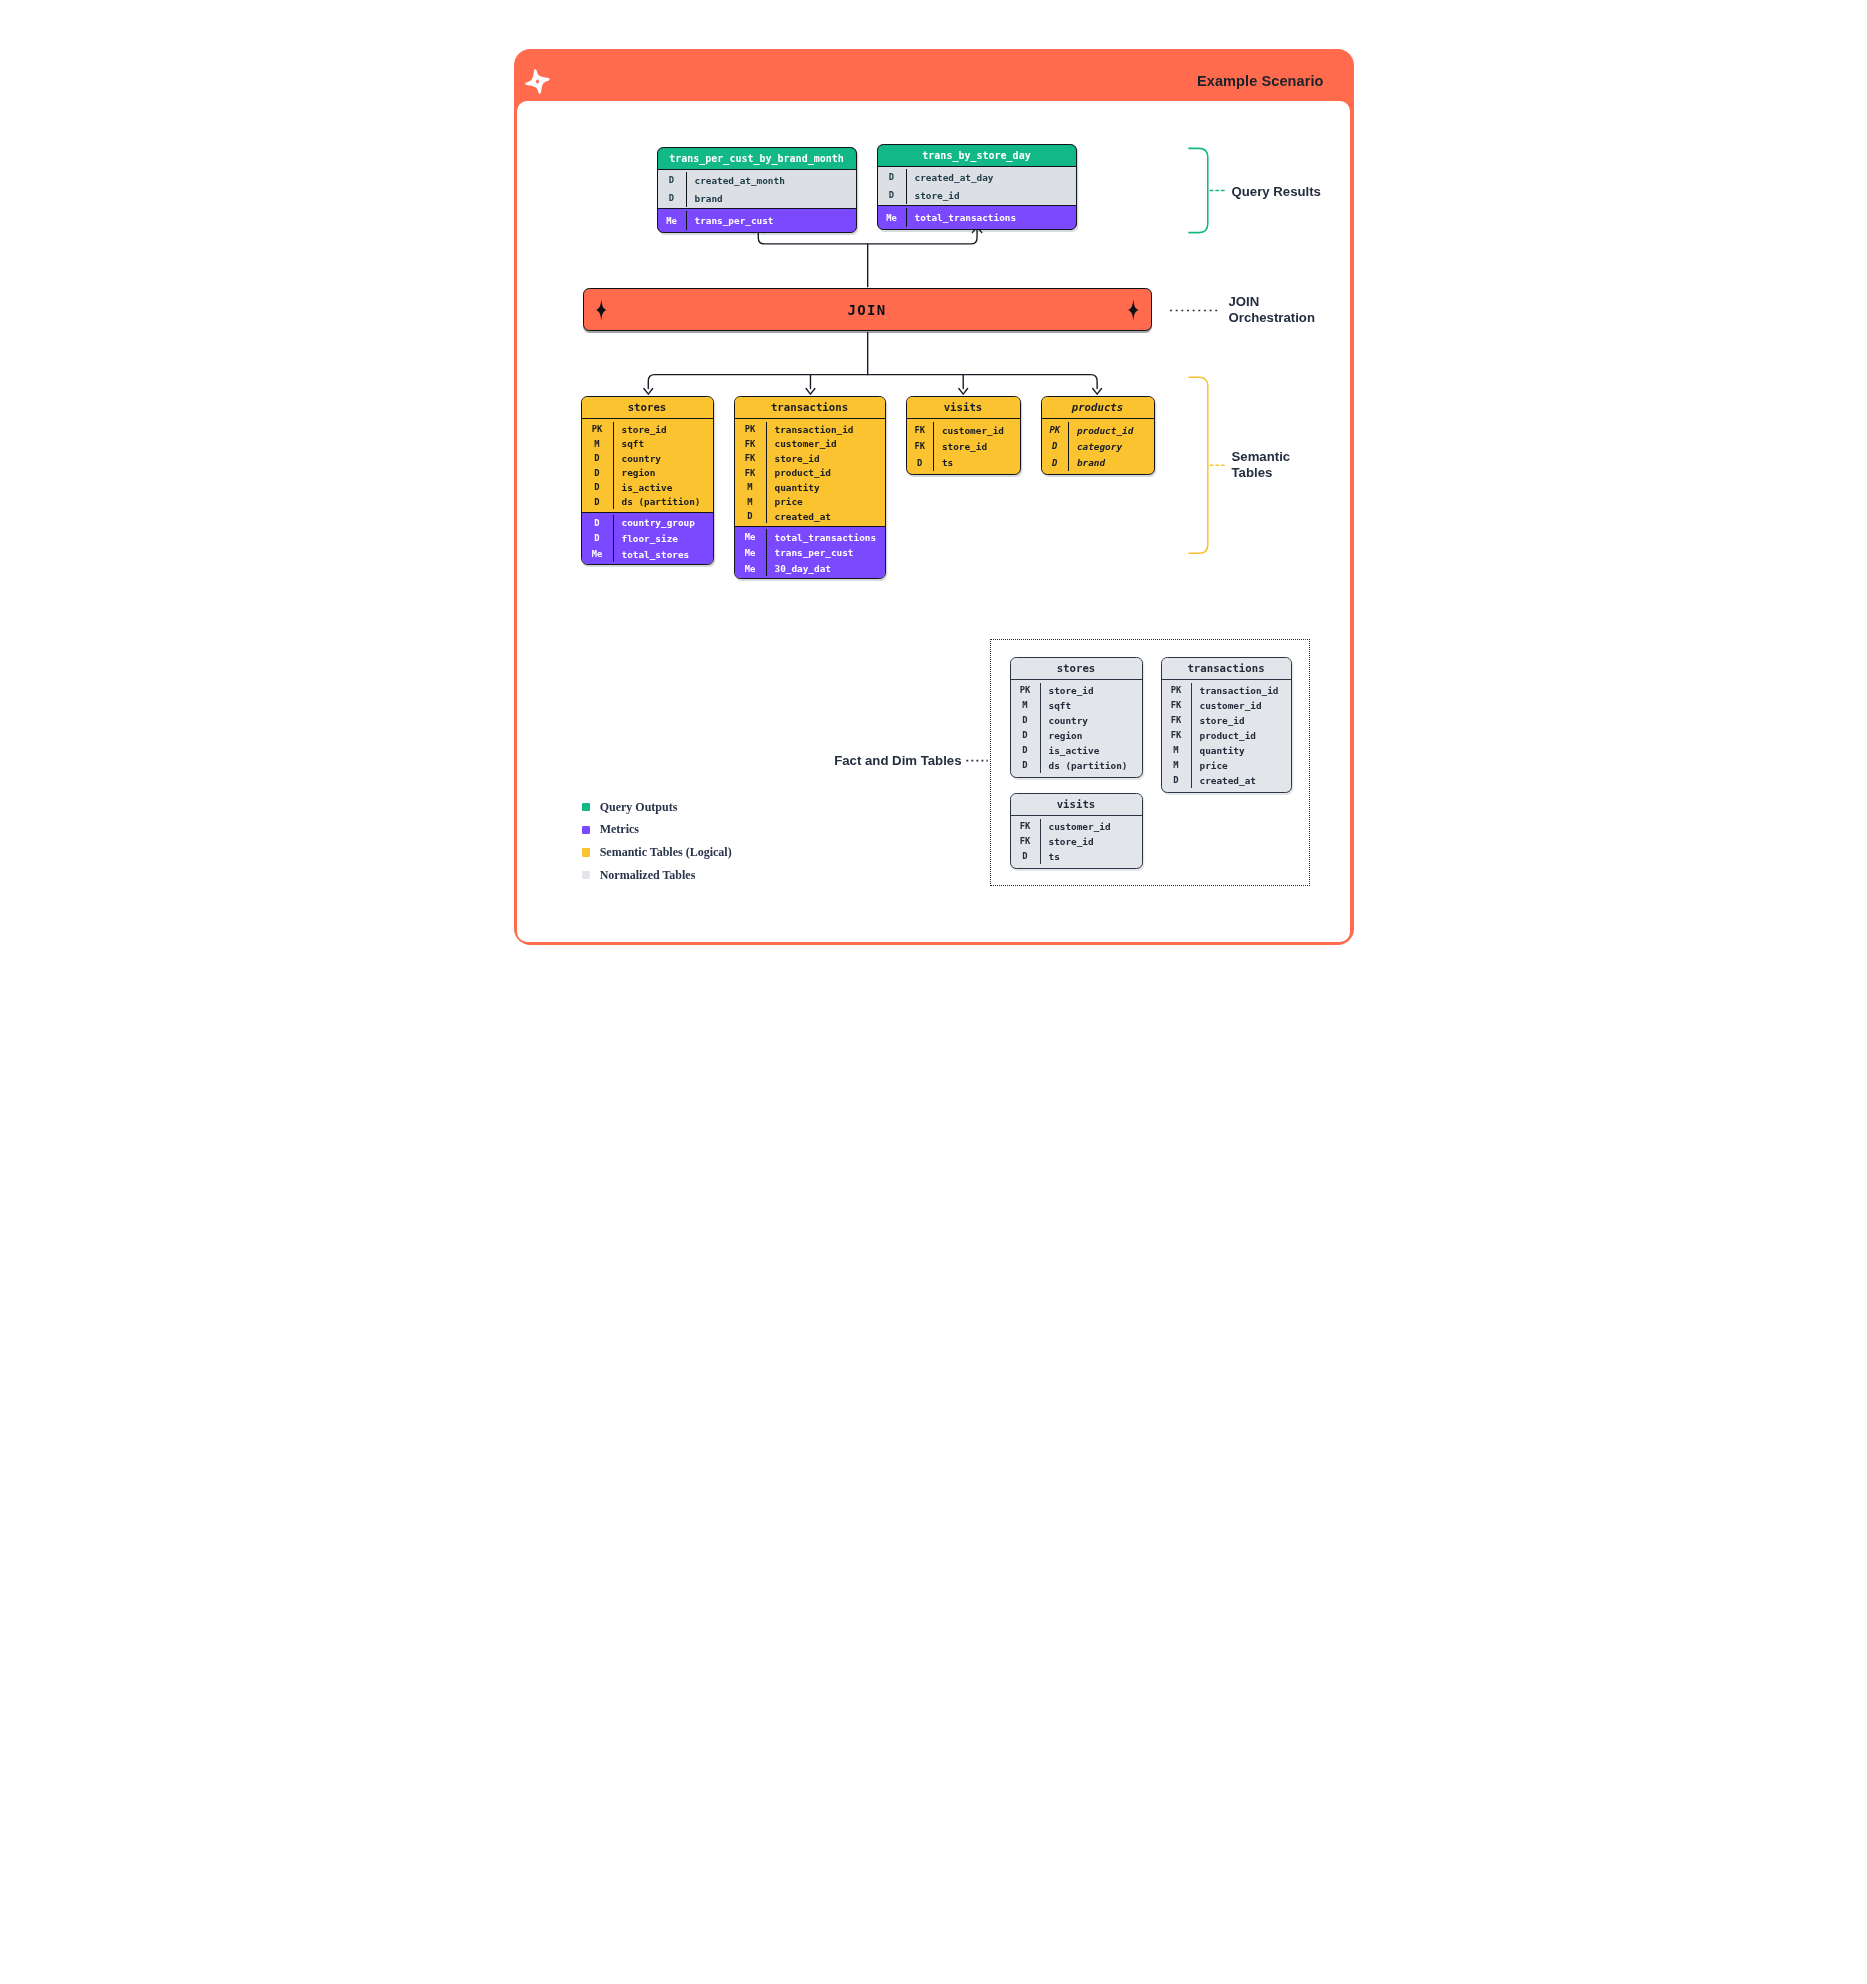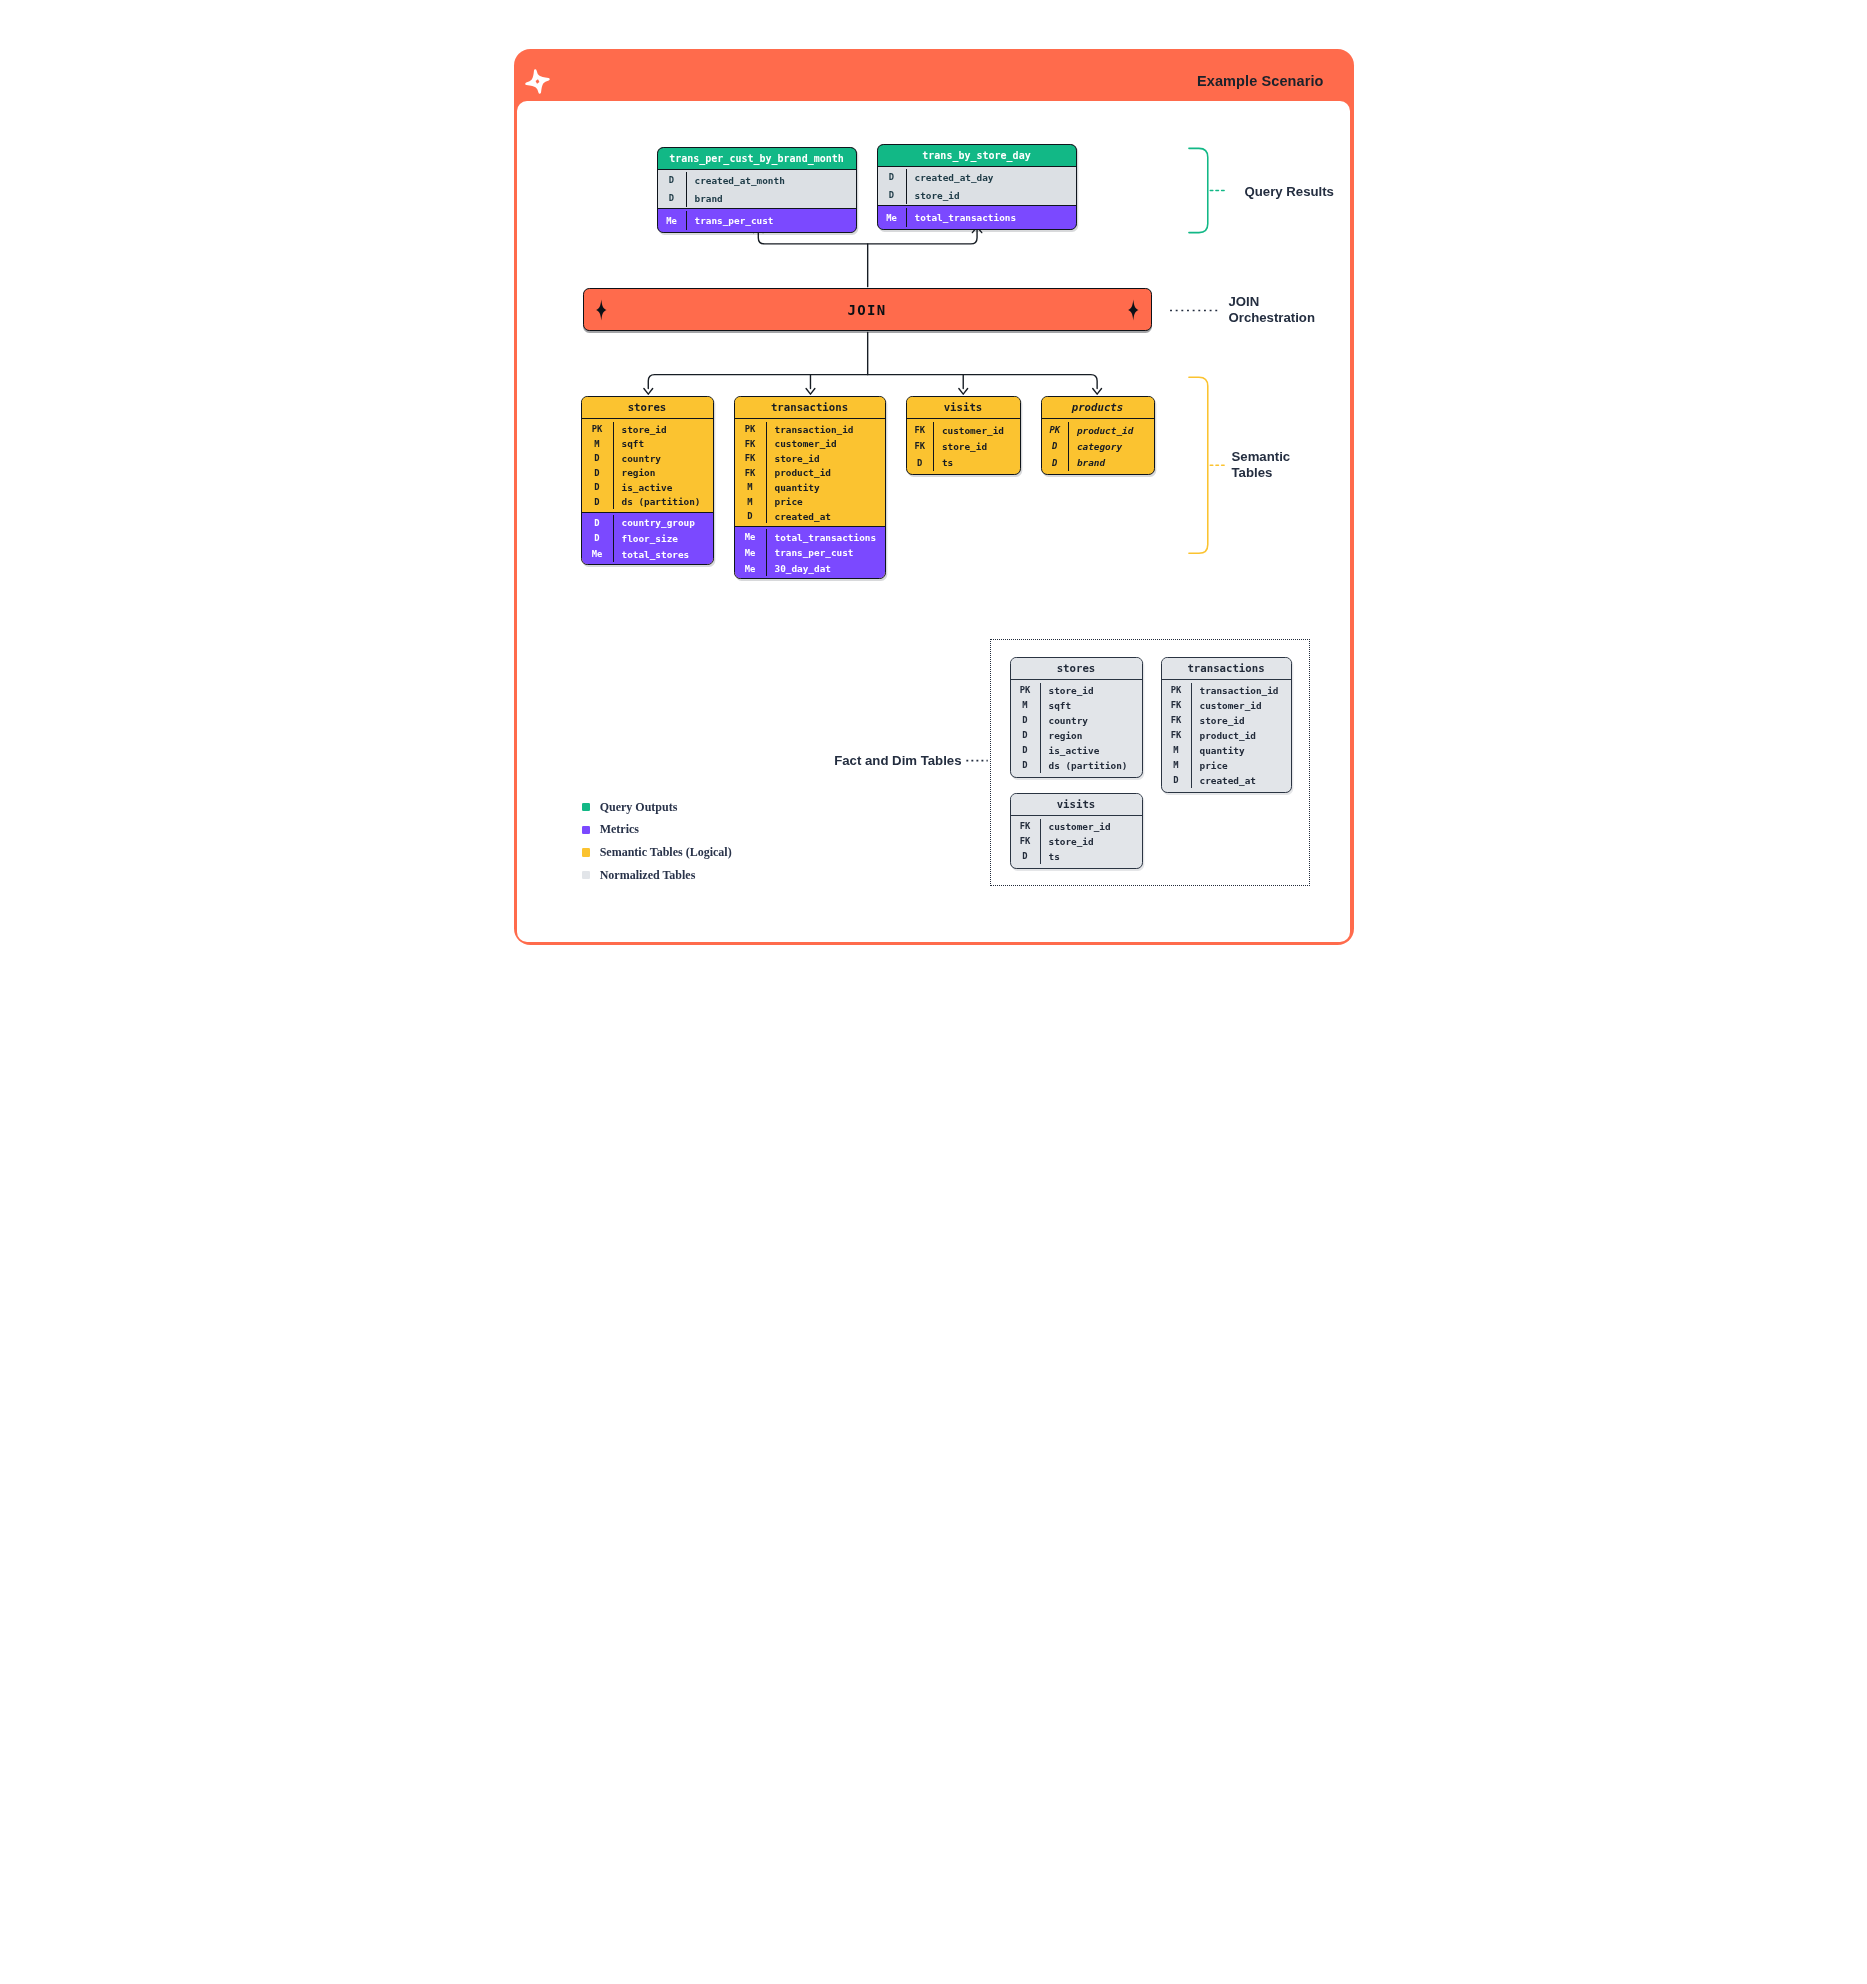--- a/index.html
+++ b/index.html
@@ -373,21 +373,21 @@
           <span class="badge">FK</span>
           <span class="cname">store_id</span>
         </div>
       <div class="trow">
           <span class="badge">D</span>
           <span class="cname">ts</span>
         </div>
     </div>
   </div>
 
-  <div class="note" style="left:765px;top:184px;margin-left:13px;">Query Results</div>
+  <div class="note" style="left:765px;top:184px;">Query Results</div>
   <div class="note" style="left:762px;top:294px;">
     <div>JOIN</div>
     <div>Orchestration</div>
   </div>
   <div class="note" style="left:765px;top:449px;">
     <div>Semantic</div>
     <div>Tables</div>
   </div>
   <div class="note" style="left:352px;top:753px;width:143px;text-align:right;">Fact and Dim Tables</div>
 

